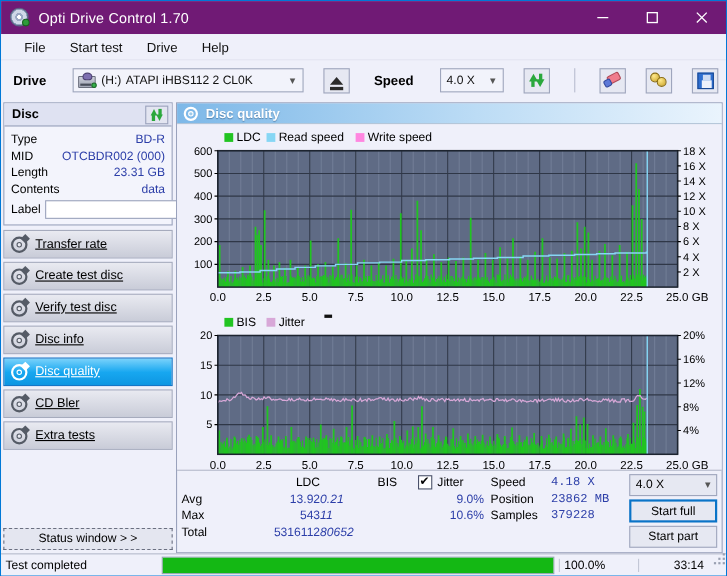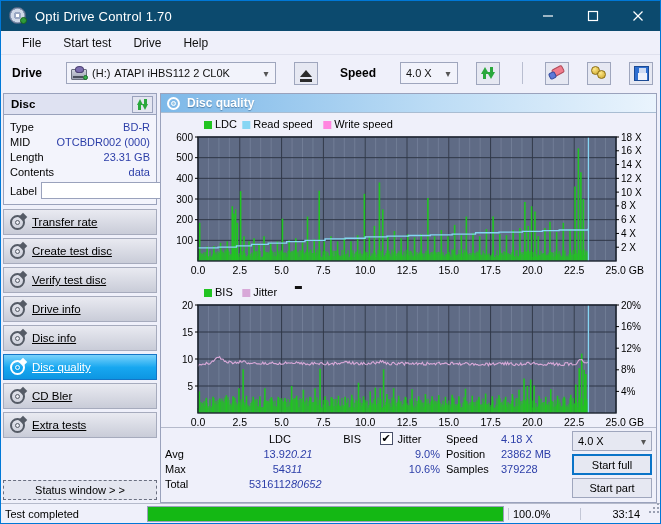--- a/index.html
+++ b/index.html
@@ -7,21 +7,21 @@
   body {
     font-family: "Liberation Sans", sans-serif;
     font-size: 11px;
     background: #eff0fa;
     color: #000;
   }
   .window { width:661px; height:524px; display:flex; flex-direction:column;
             border:1px solid #0078d7; background:#eff0fa; }
 
   
-  .titlebar { height:30px; background:#0c4a6e; display:flex; align-items:center;
+  .titlebar { height:30px; background:#701a75; display:flex; align-items:center;
               flex:0 0 30px; }
   .title-icon { width:20px; height:20px; margin-left:7px; margin-right:7px;
                 position:relative; }
   .title-icon .disc { position:absolute; left:1px; top:1px; width:17px; height:17px;
        border-radius:50%;
        background:radial-gradient(circle at 50% 50%, #fff 0 16%, #9aa8c4 17% 34%, #cfd8e8 35% 62%, #8fa0bd 63% 82%, #e8edf6 83% 100%);
        border:1px solid #5a6a86; }
   .title-icon .dot { position:absolute; left:12px; top:11px; width:7px; height:7px;
        border-radius:50%; background:#2e9b3a; border:1px solid #17621f; }
   .title-text { color:#fff; font-size:13px; letter-spacing:.2px; }
@@ -187,21 +187,21 @@
   .srow .h-ldc { width:80px; text-align:right; color:#000;}
   .srow .h-bis { width:70px; text-align:right; color:#000;}
   .jit-head { width:79px; display:flex; align-items:center; justify-content:center;
               gap:5px;}
   .cbox { width:13px;height:13px;border:1px solid #49506a; background:#fff;
           display:flex; align-items:center; justify-content:center; font-size:11px;
           line-height:1;}
   .stats-mid { width:130px; flex:0 0 130px; padding-left:6px;}
   .mrow { display:flex; height:15px; align-items:center; font-size:11px;}
   .mrow .k { width:55px;}
-  .mrow .v { color:#2c3ea8;}
+  .mrow .v { color:#2c3ea8;font-family:Liberation Mono, monospace;}
   .stats-right { flex:1 1 auto; display:flex; flex-direction:column; gap:3px;
                  align-items:stretch; padding-left:2px;}
   .sel-speed { height:20px; border:1px solid #9fa6bd; background:#e6e8f2;
      display:flex; align-items:center; padding-left:5px; font-size:11px;}
   .sel-speed .chev { margin-left:auto; margin-right:5px; font-size:10px; color:#555;}
   .btn-full { height:21px; border:2px solid #0a74c8; background:#e6e8f2;
      display:flex;align-items:center;justify-content:center; font-size:11px;text-align:center;}
   .btn-part { height:20px; border:1px solid #9fa6bd; background:#e6e8f2;
      display:flex;align-items:center;justify-content:center; font-size:11px;}
 
@@ -367,28 +367,20 @@
             </span>
           <span>Create test disc</span>
         </div>
         <div class="nav">
           <span class="ico">
               <i class="ring"></i>
               <i class="hole"></i>
               <i class="mark"></i>
             </span>
           <span>Verify test disc</span>
-        </div>
-        <div class="nav">
-          <span class="ico">
-              <i class="ring"></i>
-              <i class="hole"></i>
-              <i class="mark"></i>
-            </span>
-          <span>Drive info</span>
         </div>
         <div class="nav">
           <span class="ico">
               <i class="ring"></i>
               <i class="hole"></i>
               <i class="mark"></i>
             </span>
           <span>Disc info</span>
         </div>
         <div class="nav active">

